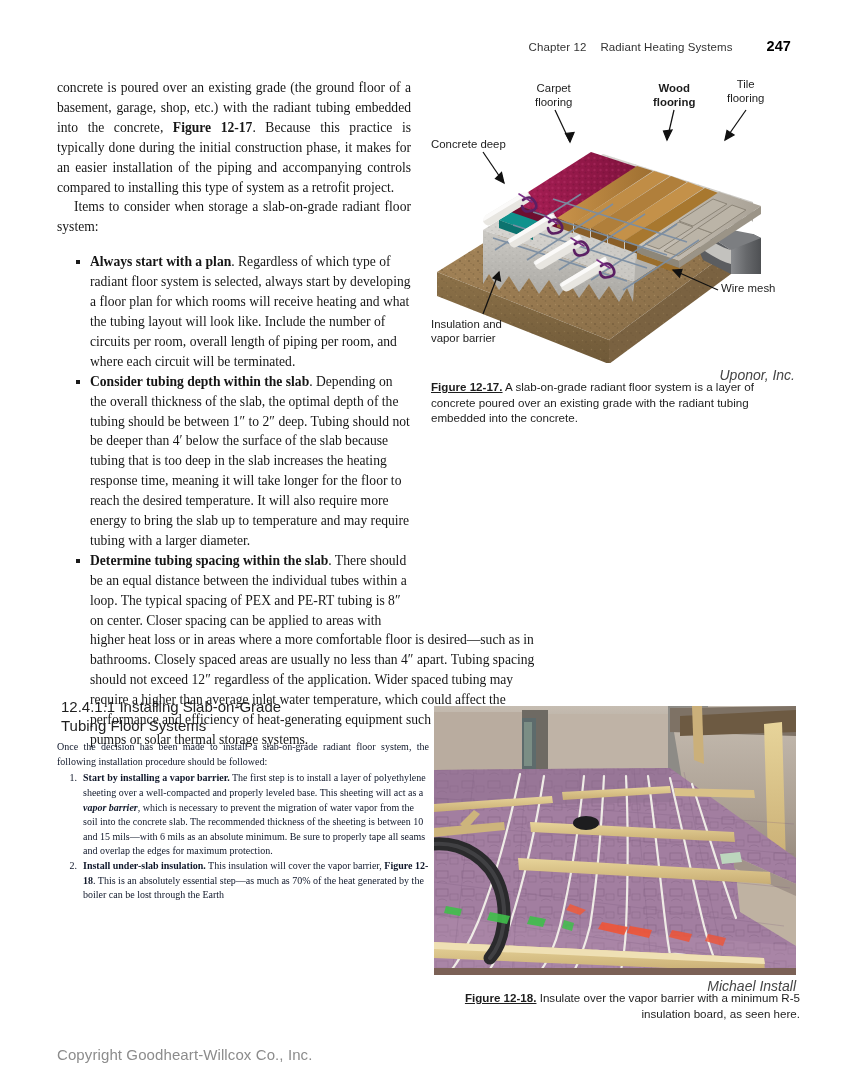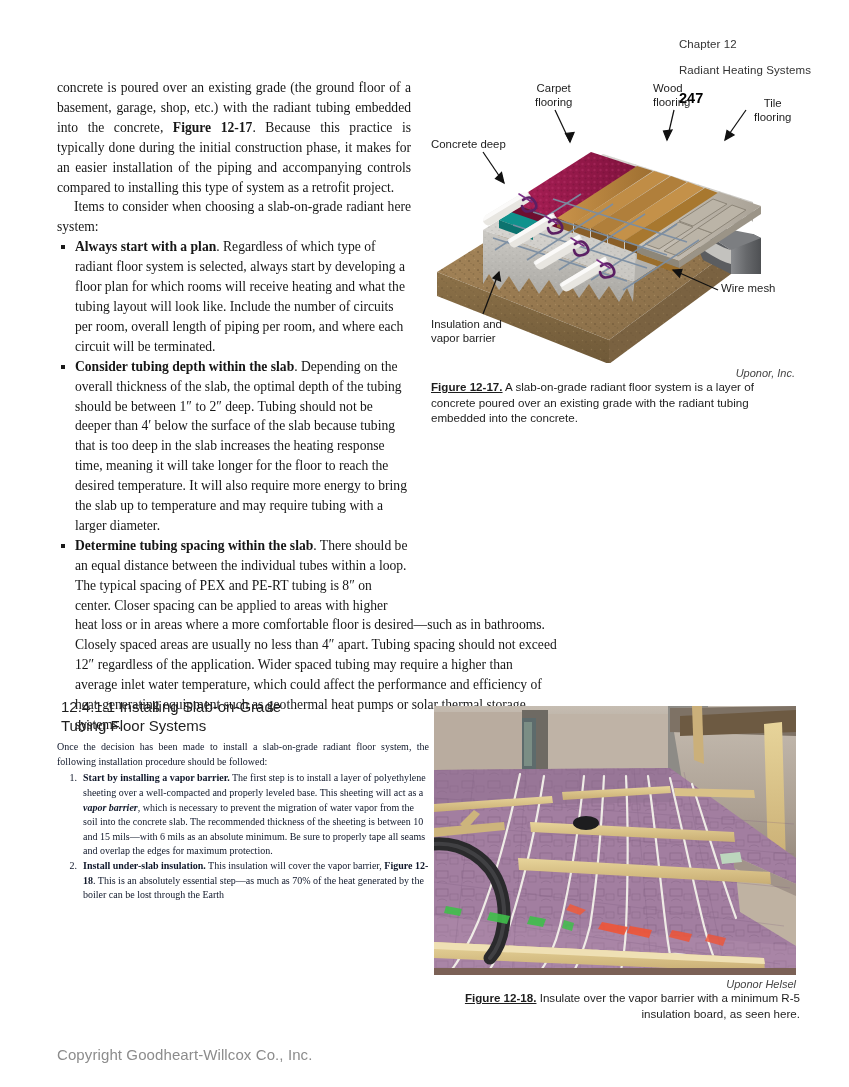--- a/index.html
+++ b/index.html
@@ -22,21 +22,20 @@
     position: absolute;
     top: 38px;
     right: 58px;
     display: flex;
     align-items: baseline;
     gap: 14px;
     font-family: "Liberation Sans", sans-serif;
     font-size: 11.5px;
     color: #333333;
     letter-spacing: .1px;
-    flex-direction: column;
   }
   .running-head .chap-label { white-space: nowrap; }
   .running-head .chap-title { white-space: nowrap; }
   .running-head .folio {
     font-weight: bold;
     font-size: 14.5px;
     color: #000;
     margin-left: 20px;
   }
 
@@ -59,21 +58,21 @@
     margin: 0 0 0 16px;
   }
   .body-col p {
     margin: 0;
     text-indent: 0;
   }
   .body-col p.indent { text-indent: 17px; }
 
   .bullets {
     list-style: none;
-    margin: 0;
+    margin: 15px;
     padding: 0;
   }
   .bullets > li {
     position: relative;
     padding-left: 18px;
     margin: 0;
     text-align: left;
   }
   .bullets > li::before {
     content: "";
@@ -151,32 +150,32 @@
 
   .callout {
     position: absolute;
     font-family: "Liberation Sans", sans-serif;
     font-size: 11.4px;
     line-height: 1.2;
     color: #1c1c1c;
     white-space: nowrap;
   }
   .callout.c-carpet { left: 104px; top: 4px; text-align: center; }
-  .callout.c-wood   { left: 222px; top: 4px; text-align: left; }
-  .callout.c-tile   { left: 296px; top: 19px; text-align: center; margin-left: 27px; }
+  .callout.c-wood   { left: 222px; top: 4px; text-align: center; font-weight: bold; }
+  .callout.c-tile   { left: 296px; top: 0; text-align: center; }
   .callout.c-slab   { left: 0px;  top: 60px; }
   .callout.c-wire   { left: 290px; top: 204px; }
   .callout.c-insul  { left: 0px;  top: 240px; }
 
   
   .credit {
     position: absolute;
     font-family: "Liberation Sans", sans-serif;
     font-style: italic;
-    font-size: 11px;
+    font-size: 14px;
     color: #444;
     text-align: right;
   }
   .fig-caption {
     position: absolute;
     font-family: "Liberation Sans", sans-serif;
     font-size: 11.6px;
     line-height: 1.34;
     color: #1d1d1d;
   }
@@ -219,21 +218,21 @@
     <span class="chap-label">Chapter 12</span>
     <span class="chap-title">Radiant Heating Systems</span>
     <span class="folio">247</span>
   </div>
 
   <div class="body-col">
     <div class="float-fig"></div>
 
     <p><span>concrete is poured over an existing grade (the ground floor of a basement, garage, shop, etc.) with the radiant tubing embedded into the concrete, </span><b>Figure 12-17</b><span>. Because this practice is typically done during the initial construction phase, it makes for an easier installation of the piping and accompanying controls compared to installing this type of system as a retrofit project.</span></p>
 
-    <p class="indent">Items to consider when choosing a slab-on-grade radiant here system:</p>
+    <p class="indent">Items to consider when storage a slab-on-grade radiant floor system:</p>
 
     <ul class="bullets">
       <li><b>Always start with a plan</b><span>. Regardless of which type of radiant floor system is selected, always start by developing a floor plan for which rooms will receive heating and what the tubing layout will look like. Include the number of circuits per room, overall length of piping per room, and where each circuit will be terminated.</span></li>
       <li><b>Consider tubing depth within the slab</b><span>. Depending on the overall thickness of the slab, the optimal depth of the tubing should be between 1″ to 2″ deep. Tubing should not be deeper than 4′ below the surface of the slab because tubing that is too deep in the slab increases the heating response time, meaning it will take longer for the floor to reach the desired temperature. It will also require more energy to bring the slab up to temperature and may require tubing with a larger diameter.</span></li>
       <li><b>Determine tubing spacing within the slab</b><span>. There should be an equal distance between the individual tubes within a loop. The typical spacing of PEX and PE-RT tubing is 8″ on center. Closer spacing can be applied to areas with higher heat loss or in areas where a more comfortable floor is desired—such as in bathrooms. Closely spaced areas are usually no less than 4″ apart. Tubing spacing should not exceed 12″ regardless of the application. Wider spaced tubing may require a higher than average inlet water temperature, which could affect the performance and efficiency of heat-generating equipment such as geothermal heat pumps or solar thermal storage systems.</span></li>
     </ul>
   </div>
 
   <h2 class="sec-head">
     <span>12.4.1.1 Installing Slab-on-Grade</span><br>
@@ -569,20 +568,20 @@
         <path d="M238,224 l20,4 -3,8 -20,-5 z" fill="#ef5436" opacity=".85"></path>
         <path d="M274,228 l18,4 -3,8 -18,-5 z" fill="#ef5436" opacity=".8"></path>
       </g>
 
       <polygon points="286,148 306,146 308,156 288,158" fill="#bcd6bd"></polygon>
 
       <rect x="0" y="262" width="362" height="7" fill="#7b6156"></rect>
     </svg>
   </div>
 
-  <div class="credit" id="fig18-credit">Uponor Helsel</div>
+  <div class="credit" id="fig18-credit">Michael Install</div>
   <div class="fig-caption" id="fig18-caption">
     <span class="fignum">Figure 12-18.</span><span> Insulate over the vapor barrier with a minimum R-5 insulation board, as seen here.</span>
   </div>
 
   <div class="footer">Copyright Goodheart-Willcox Co., Inc.</div>
 
 </div>
 
 </body></html>

